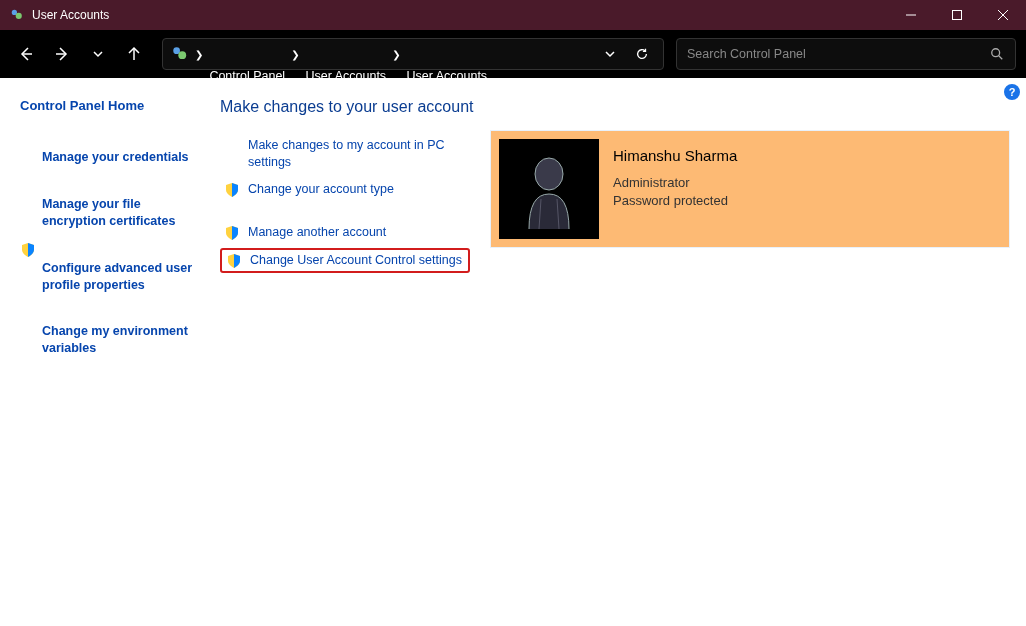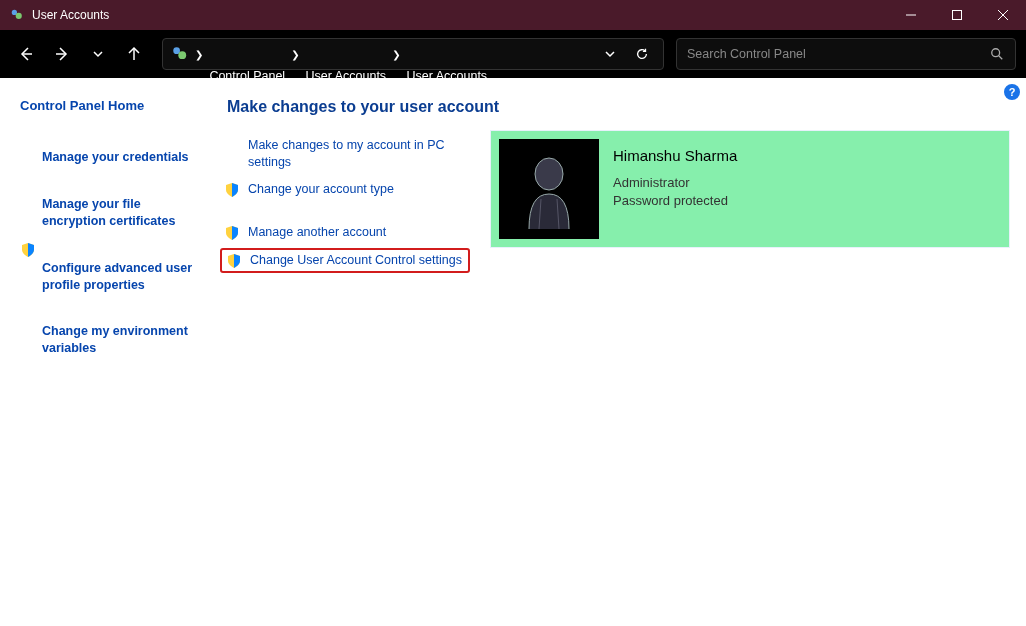--- a/index.html
+++ b/index.html
@@ -34,30 +34,30 @@
 .content { flex: 1; background: #fff; display: flex; position: relative; }
 .help-badge { position: absolute; top: 6px; right: 6px; width: 16px; height: 16px; border-radius: 50%; background: #1a73e8; color: #fff; font-size: 11px; font-weight: bold; display: flex; align-items: center; justify-content: center; }
 
 .sidebar { width: 210px; padding: 20px 12px 20px 20px; font-weight: bold; }
 .sidebar .home-link { color: #0645ad; font-size: 13px; margin-bottom: 18px; display: block; }
 .sidebar .side-item { display: flex; align-items: flex-start; gap: 6px; margin-bottom: 12px; }
 .sidebar .side-item .shield-slot { width: 16px; flex: 0 0 16px; }
 .sidebar .side-item span.link { color: #0645ad; font-size: 12.5px; line-height: 1.35; margin-top: 18px; }
 
 .main { flex: 1; padding: 20px 20px 20px 10px; position: relative; }
-.main h1 { color: #0b3d91; font-size: 16px; font-weight: 700; margin-bottom: 18px; margin-left: 7px; }
+.main h1 { color: #0b3d91; font-size: 16px; font-weight: 400; margin-bottom: 18px; }
 
 .actions { width: 250px; }
 .action-item { display: flex; align-items: flex-end; gap: 8px; padding: 3px 4px; margin-bottom: 4px; }
 .action-item .shield-slot { width: 16px; flex: 0 0 16px; padding-top: 1px; }
 .action-item .action-link { color: #0645ad; font-size: 12.5px; line-height: 1.35; }
 .action-item.highlight { border: 2px solid #d21c1c; border-radius: 3px; padding: 2px 4px; }
 .action-group-gap { height: 16px; }
 
-.user-card { position: absolute; top: 52px; left: 280px; width: 520px; background: #86efac; border: 1px solid #e8f1fb; padding: 8px; display: flex; gap: 14px; }
+.user-card { position: absolute; top: 52px; left: 280px; width: 520px; background: #fdba74; border: 1px solid #e8f1fb; padding: 8px; display: flex; gap: 14px; }
 .user-card .avatar { width: 100px; height: 100px; background: #000; display: flex; align-items: center; justify-content: center; overflow: hidden; }
 .user-card .info { padding-top: 8px; }
 .user-card .info .name { font-size: 15px; color: #000; margin-bottom: 10px; }
 .user-card .info .role, .user-card .info .pw { font-size: 13px; color: #333; line-height: 1.35; }
 
 
 .shield { width: 16px; height: 16px; display: block; }
 </style>
 </head>
 <body>

